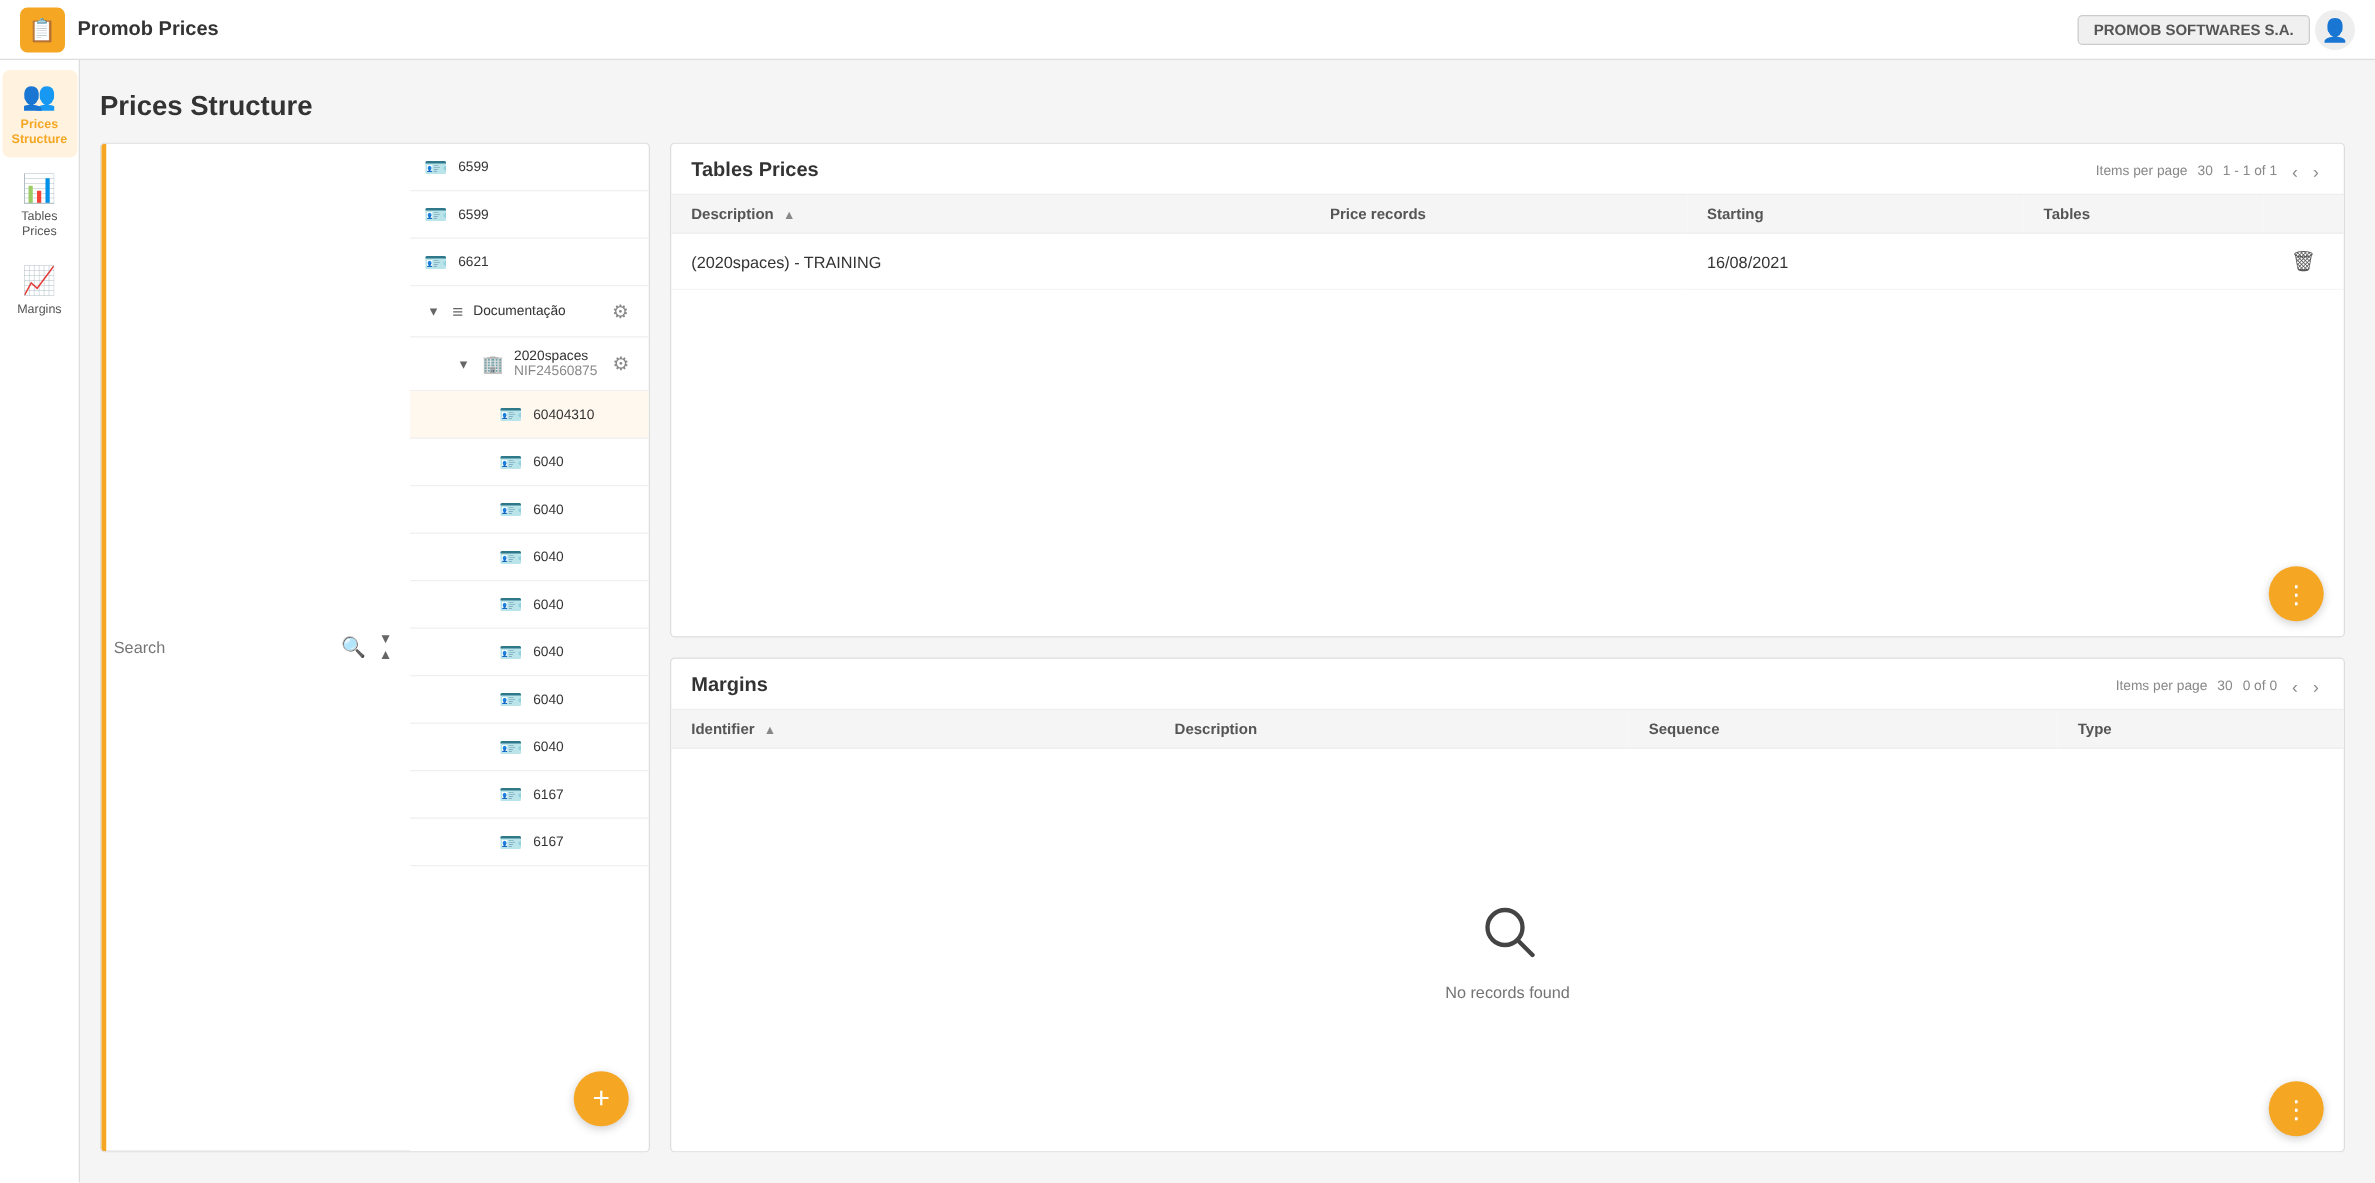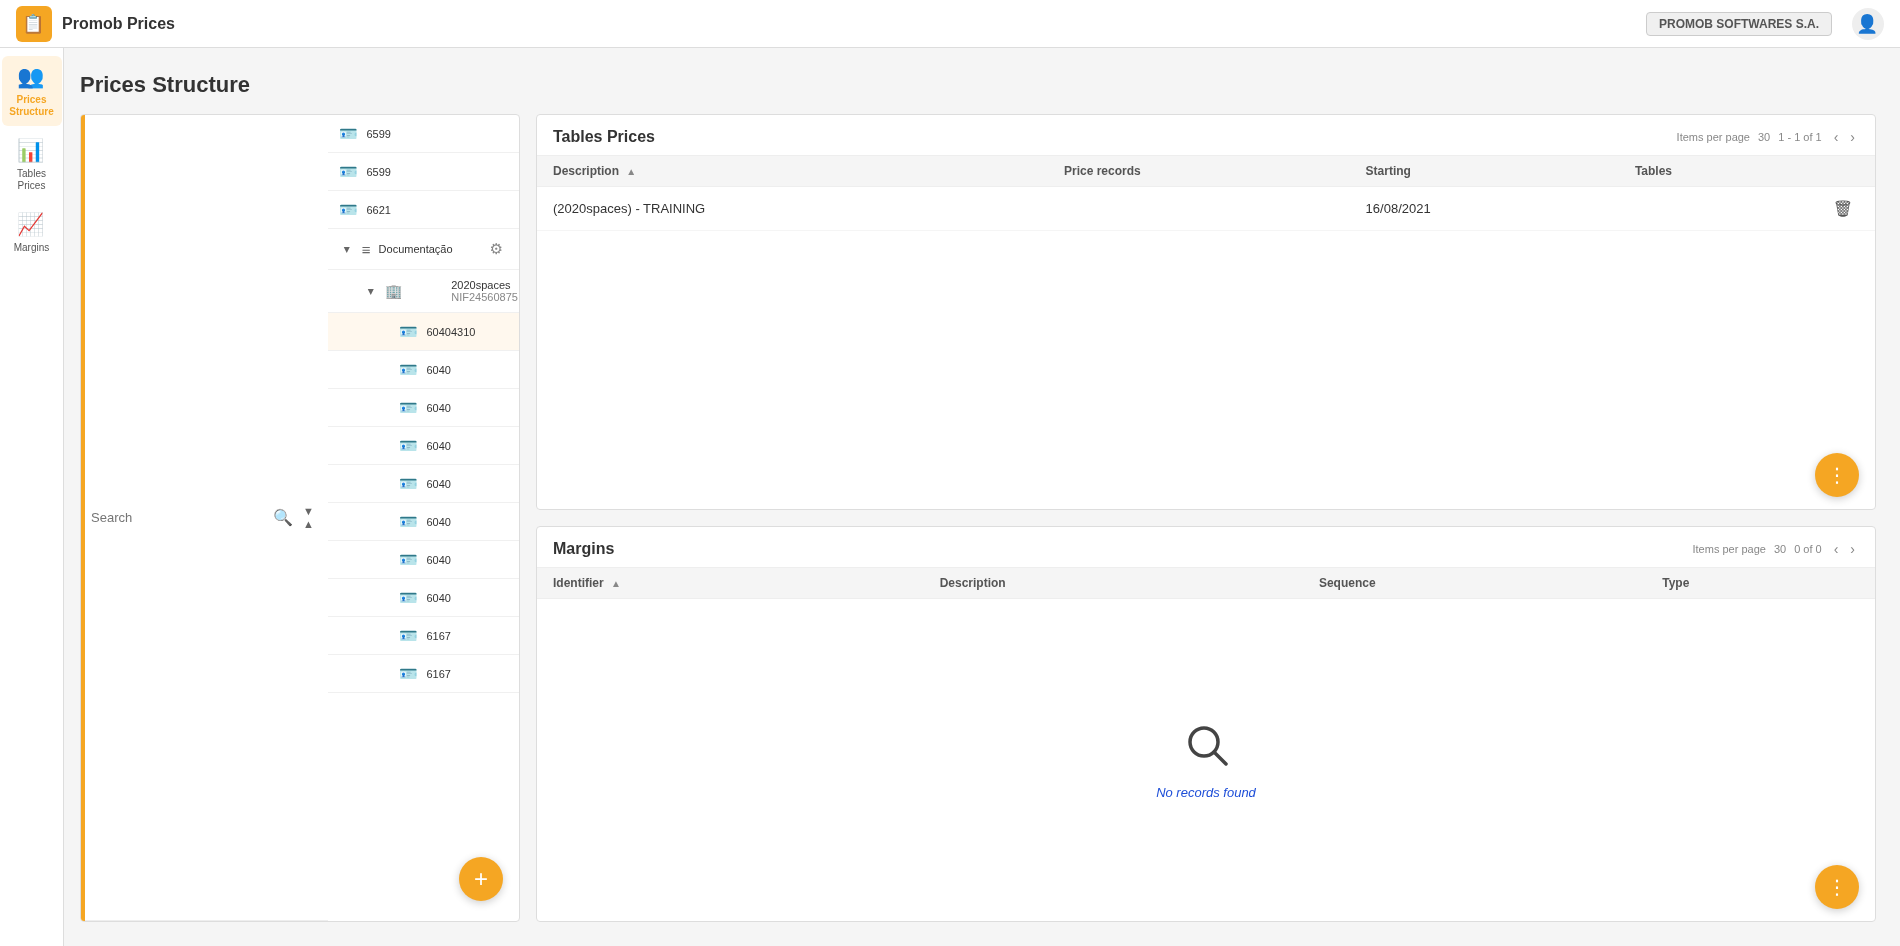--- a/index.html
+++ b/index.html
@@ -32,21 +32,21 @@
     }
     .logo-text {
       font-size: 16px;
       font-weight: 600;
       color: #333;
       text-align: center;
     }
     .topbar-right {
       display: flex;
       align-items: center;
-      gap: 20px;
+      gap: 4px;
     }
     .company-badge {
       background: #f0f0f0;
       border: 1px solid #ccc;
       border-radius: 4px;
       padding: 4px 12px;
       font-size: 12px;
       font-weight: 600;
       color: #555;
     }
@@ -210,21 +210,20 @@
       font-size: 11px;
       color: #333;
     }
     .tree-item-sublabel {
       font-size: 11px;
       color: #888;
     }
     .tree-item-name-block {
       display: flex;
       flex-direction: column;
-      margin-left: 40px;
     }
     .tree-gear-btn {
       background: none;
       border: none;
       cursor: pointer;
       color: #888;
       font-size: 15px;
       padding: 2px 4px;
       flex-shrink: 0;
     }
@@ -364,22 +363,21 @@
       color: #888;
       gap: 8px;
       flex: 1;
     }
     .no-records-icon {
       font-size: 40px;
       color: #555;
     }
     .no-records-text {
       font-size: 13px;
-      color: #1d4ed8;
-      font-style: italic;
+      color: #737373;
     }
 
     
     ::-webkit-scrollbar { width: 6px; }
     ::-webkit-scrollbar-track { background: #f0f0f0; }
     ::-webkit-scrollbar-thumb { background: #ccc; border-radius: 3px; }
   </style>
 </head>
 <body>
 

